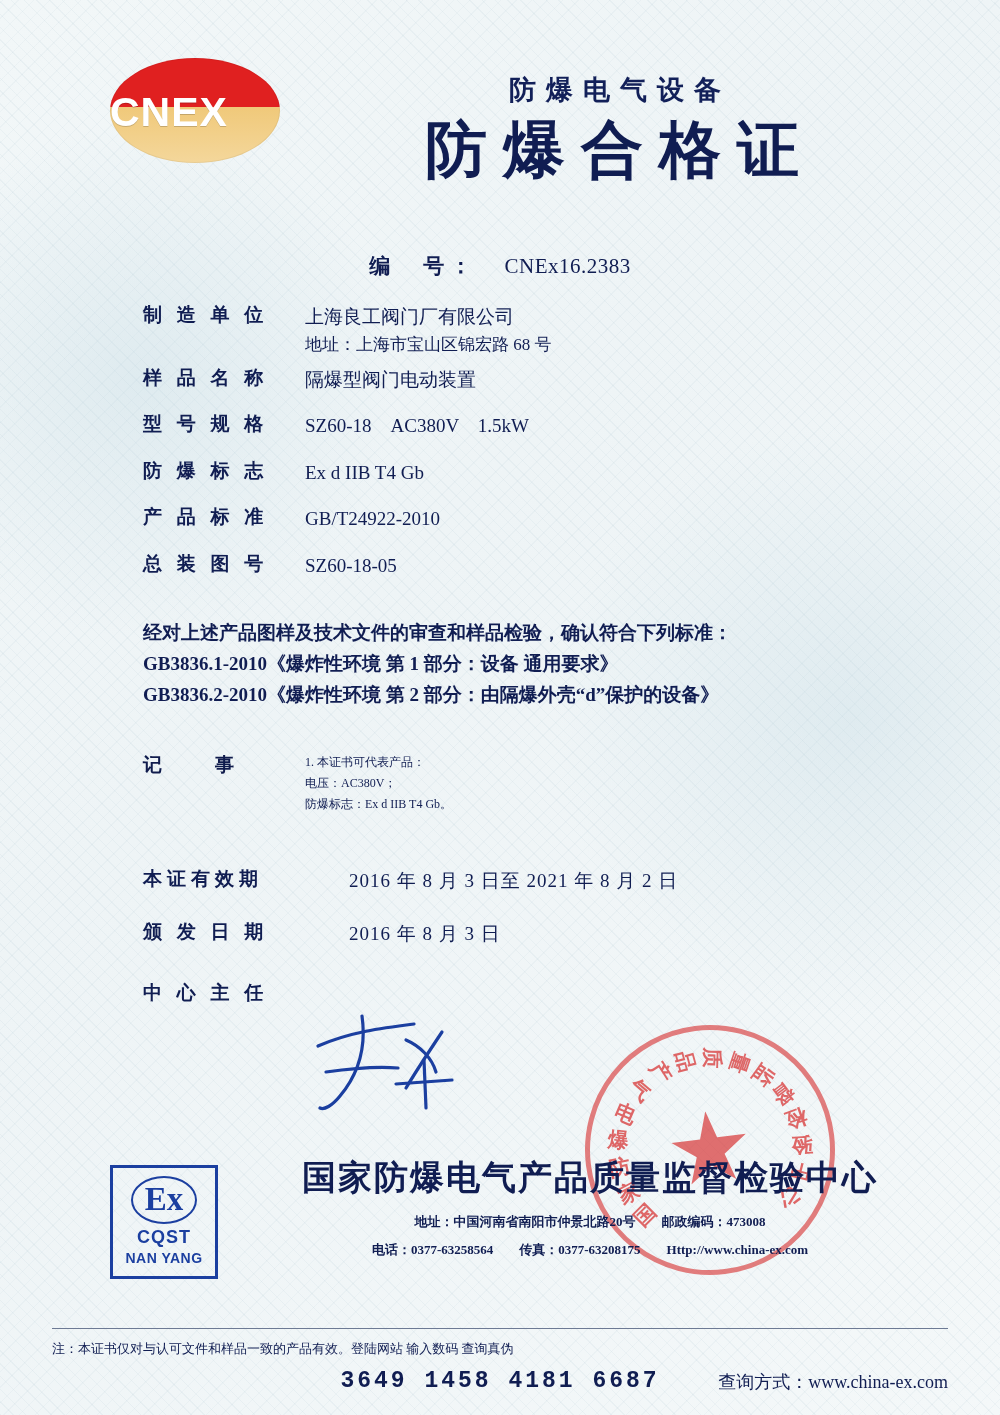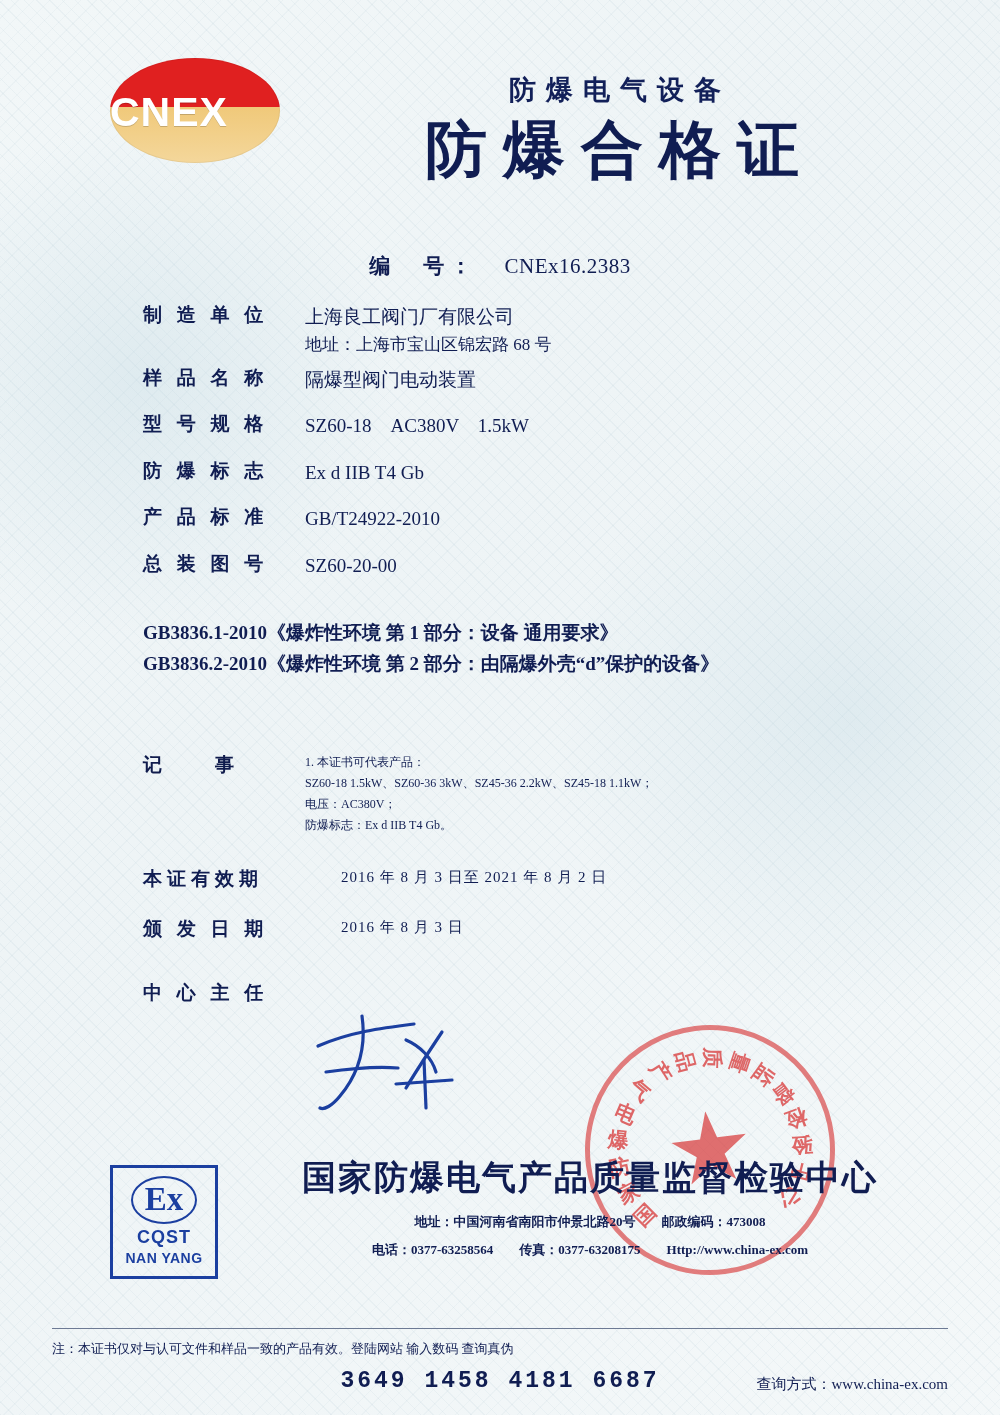--- a/index.html
+++ b/index.html
@@ -189,22 +189,22 @@
     color: #101d52;
   }
 
   
   .dates {
     position: absolute;
     top: 866px;
     left: 143px;
     right: 70px;
   }
-  .dates .row { margin-bottom: 24px; gap: 36px; }
-  .dates .row .val { font-size: 15px; letter-spacing: 1px; }
+  .dates .row { margin-bottom: 24px; }
+  .dates .row .val { font-size: 19px; letter-spacing: 1px; margin-left: 44px; }
 
   .director {
     position: absolute;
     top: 980px;
     left: 143px;
     font-size: 19px;
     font-weight: bold;
     letter-spacing: 5px;
     color: #101d52;
   }
@@ -348,21 +348,21 @@
     font-family: "Liberation Mono", monospace;
     font-size: 23px;
     font-weight: bold;
     letter-spacing: 3px;
     color: #101d52;
   }
   .query {
     position: absolute;
     right: 0;
     bottom: 0;
-    font-size: 15px;
+    font-size: 18px;
     color: #101d52;
   }
 </style>
 </head>
 <body>
 
 <div class="page">
   <div class="bg-texture"></div>
   <div class="bg-blob" style="left:-120px; top:120px; width:520px; height:520px;"></div>
   <div class="bg-blob" style="right:-150px; top:420px; width:600px; height:600px;"></div>
@@ -403,34 +403,34 @@
     <div class="row">
       <div class="key">防 爆 标 志</div>
       <div class="val">Ex d IIB T4 Gb</div>
     </div>
     <div class="row">
       <div class="key">产 品 标 准</div>
       <div class="val">GB/T24922-2010</div>
     </div>
     <div class="row">
       <div class="key">总 装 图 号</div>
-      <div class="val">SZ60-20-00</div>
+      <div class="val">SZ60-18-05</div>
     </div>
   </div>
 
   <div class="standards">
+    <div class="line">经对上述产品图样及技术文件的审查和样品检验，确认符合下列标准：</div>
     <div class="line">GB3836.1-2010《爆炸性环境 第 1 部分：设备 通用要求》</div>
     <div class="line">GB3836.2-2010《爆炸性环境 第 2 部分：由隔爆外壳“d”保护的设备》</div>
   </div>
 
   <div class="remarks">
     <div class="key">记　　事</div>
     <div class="body">
       <div>1. 本证书可代表产品：</div>
-      <div>SZ60-18 1.5kW、SZ60-36 3kW、SZ45-36 2.2kW、SZ45-18 1.1kW；</div>
       <div>电压：AC380V；</div>
       <div>防爆标志：Ex d IIB T4 Gb。</div>
     </div>
   </div>
 
   <div class="dates">
     <div class="row">
       <div class="key">本证有效期</div>
       <div class="val">2016 年 8 月 3 日至 2021 年 8 月 2 日</div>
     </div>

